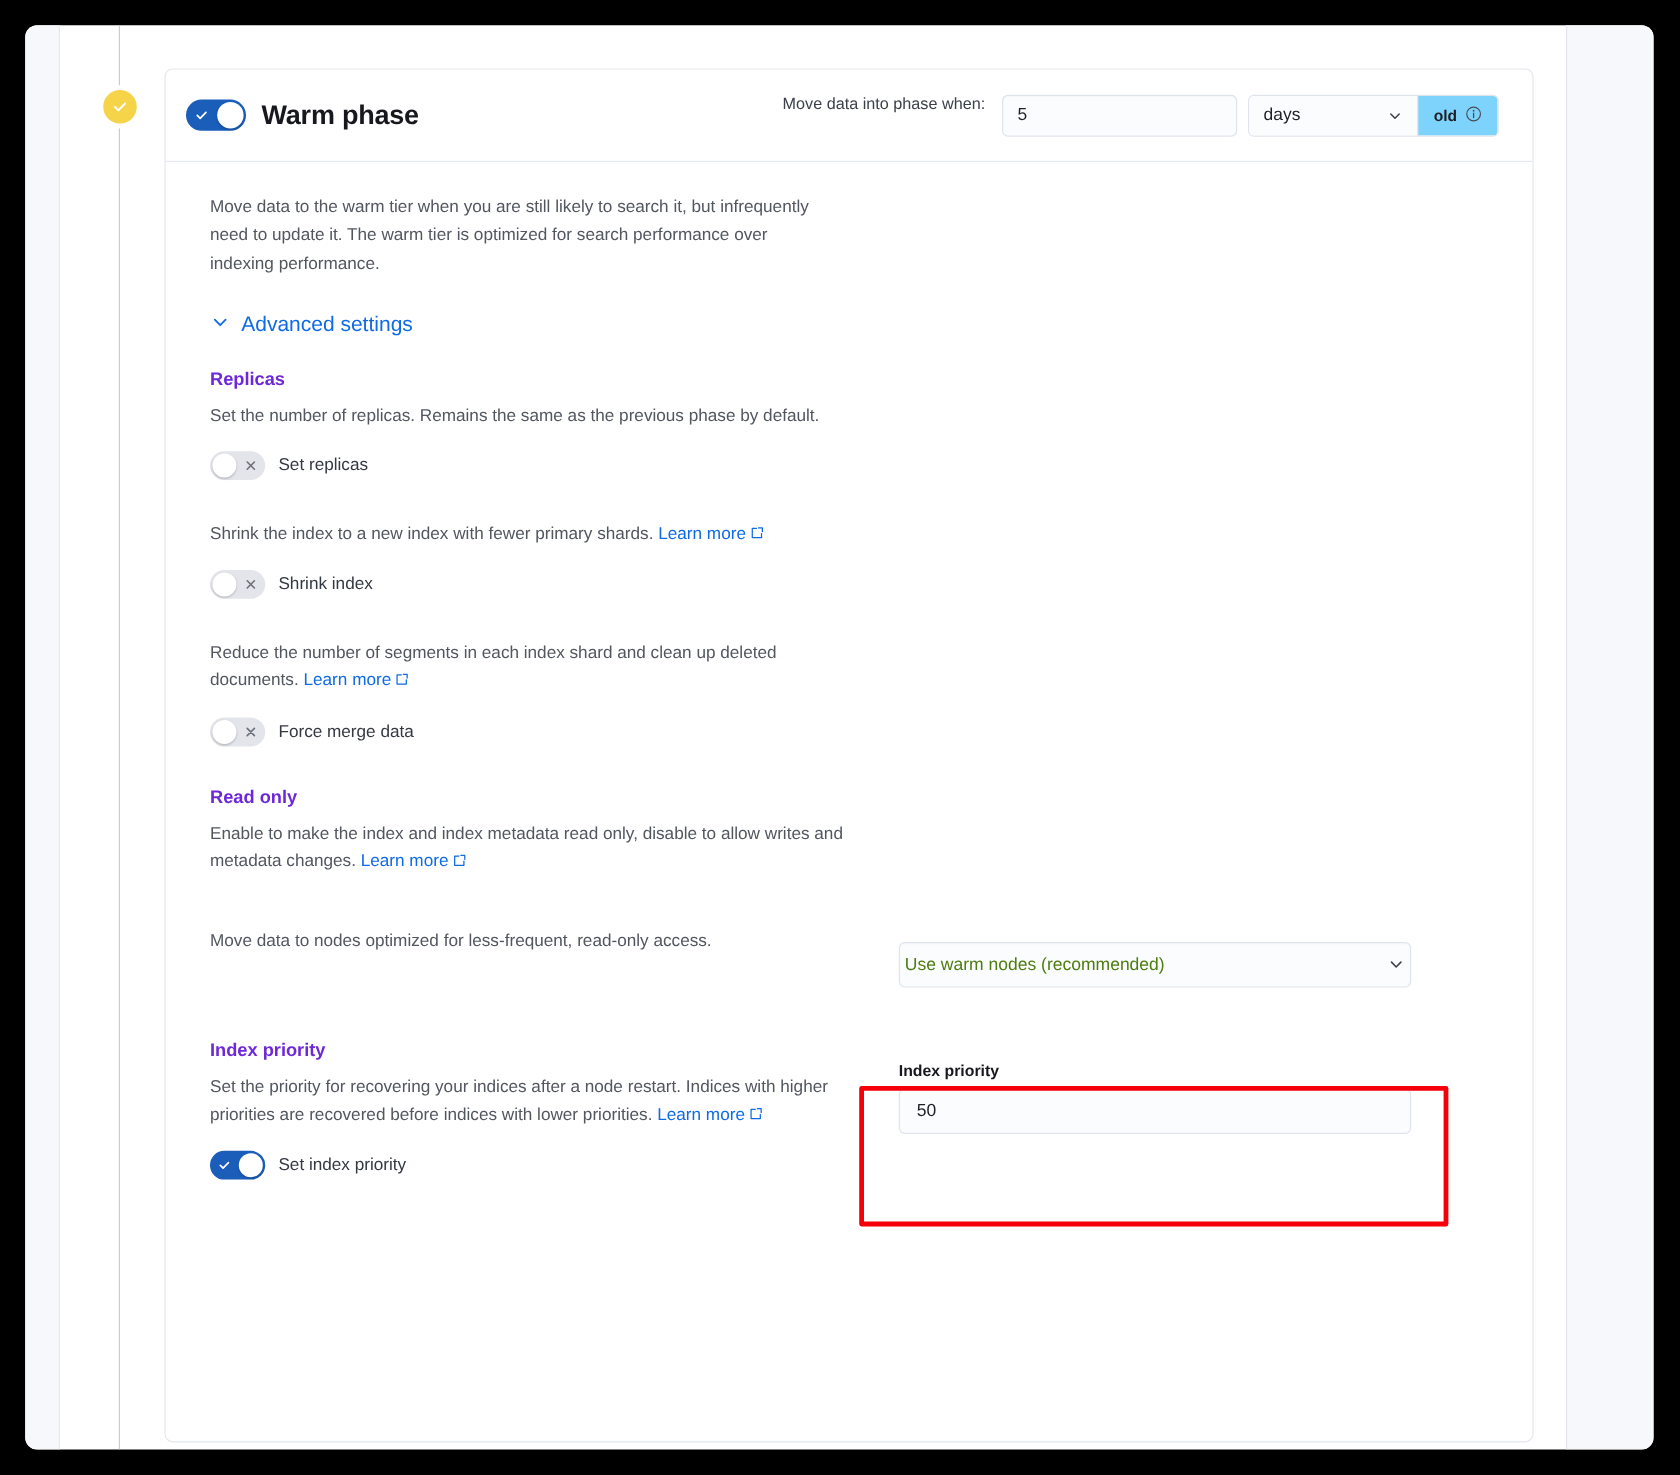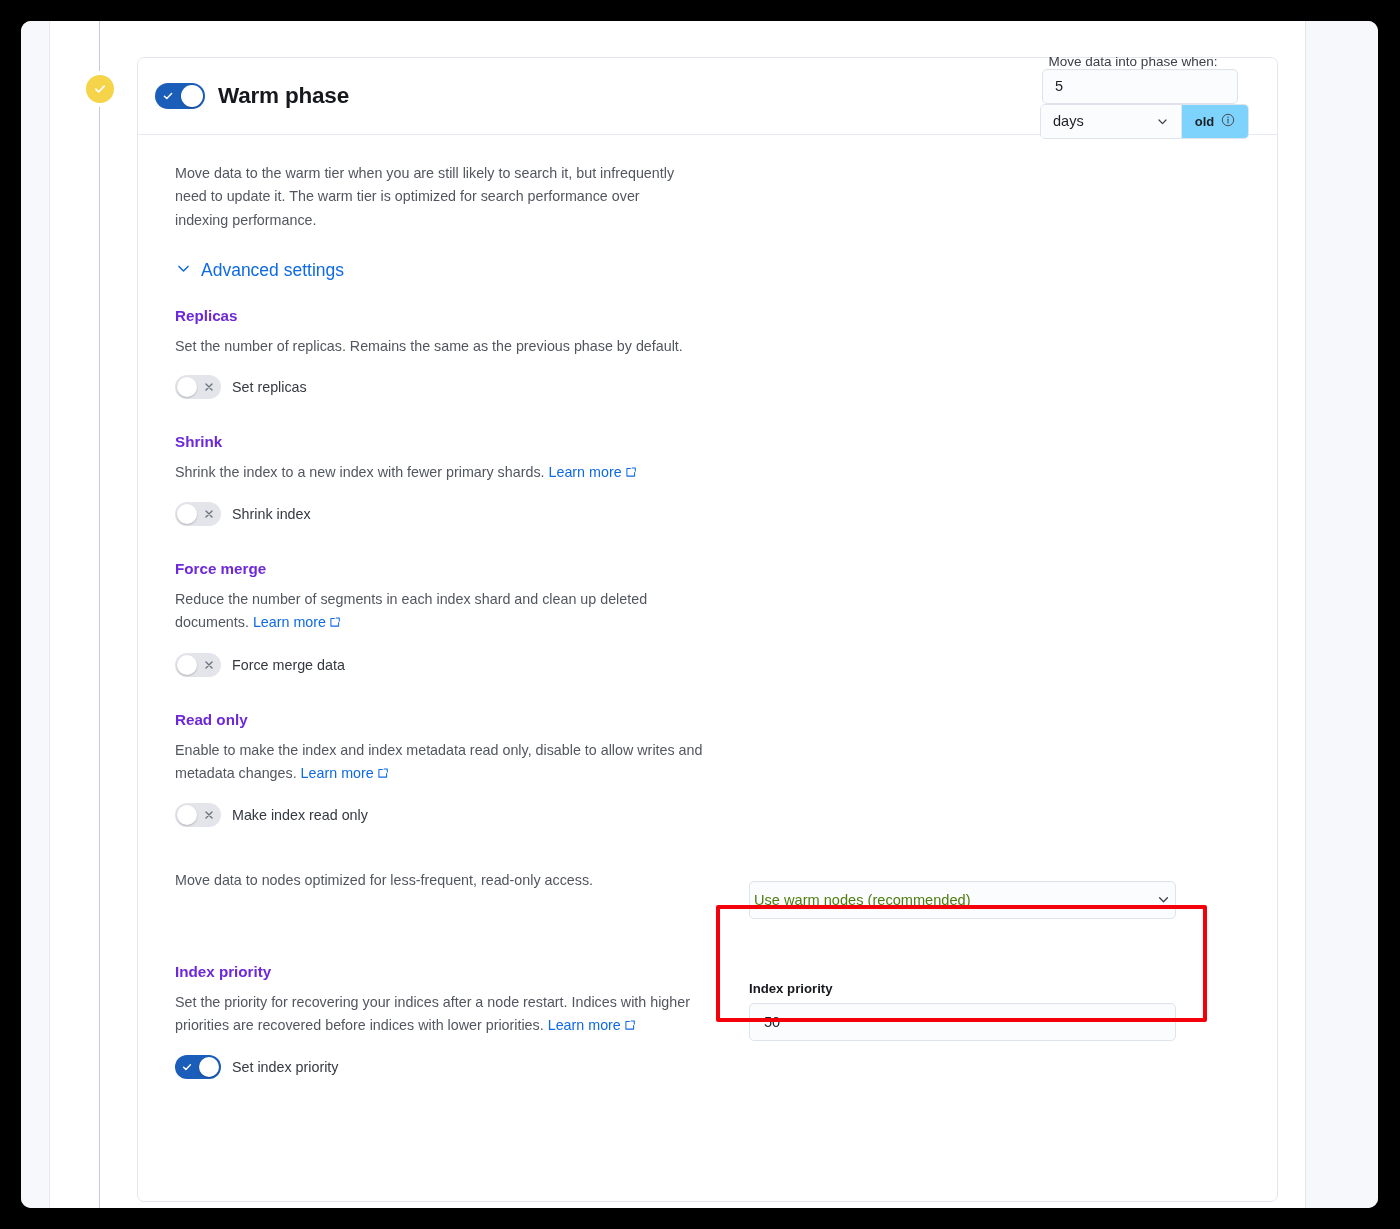--- a/index.html
+++ b/index.html
@@ -103,22 +103,21 @@
     font-size: 22.5px;
     font-weight: 700;
     color: #17181d;
     letter-spacing: -0.2px;
     margin-left: 13px;
   }
 
   .header-right {
     margin-left: auto;
     display: flex;
-    align-items: center;
-    flex-direction: column;
+    align-items: flex-start;
   }
 
   .header-label {
     font-size: 13.5px;
     color: #3c4049;
     margin-right: 14px;
   }
 
   .num-input {
     width: 196px;
@@ -422,21 +421,20 @@
               <span class="switch-label">Set replicas</span>
             </div>
           </div>
           <div class="setting-right"></div>
         </div>
 
         <div class="spacer-sm"></div>
 
         <div class="setting">
           <div class="setting-left">
-            <div class="sec-title">Shrink</div>
             <div class="sec-desc">
               <span>Shrink the index to a new index with fewer primary shards.</span>
               <a class="learn-more" href="#"><span>Learn more</span><span class="ext-icon">
                 <svg width="12" height="12" viewBox="0 0 12 12">
                   <path d="M9.6 6.6 L9.6 10.1 L1.9 10.1 L1.9 2.4 L5.4 2.4" fill="none" stroke="#0f6ae5" stroke-width="1.05" stroke-linecap="round" stroke-linejoin="round"></path>
                   <path d="M7.1 1.9 L10.3 1.9 L10.3 5.1" fill="none" stroke="#0f6ae5" stroke-width="1.05" stroke-linecap="round" stroke-linejoin="round"></path>
                 </svg>
               </span></a>
             </div>
             <div class="switch-row">
@@ -451,21 +449,20 @@
               <span class="switch-label">Shrink index</span>
             </div>
           </div>
           <div class="setting-right"></div>
         </div>
 
         <div class="spacer-sm"></div>
 
         <div class="setting">
           <div class="setting-left">
-            <div class="sec-title">Force merge</div>
             <div class="sec-desc">
               <span>Reduce the number of segments in each index shard and clean up deleted documents.</span>
               <a class="learn-more" href="#"><span>Learn more</span><span class="ext-icon">
                 <svg width="12" height="12" viewBox="0 0 12 12">
                   <path d="M9.6 6.6 L9.6 10.1 L1.9 10.1 L1.9 2.4 L5.4 2.4" fill="none" stroke="#0f6ae5" stroke-width="1.05" stroke-linecap="round" stroke-linejoin="round"></path>
                   <path d="M7.1 1.9 L10.3 1.9 L10.3 5.1" fill="none" stroke="#0f6ae5" stroke-width="1.05" stroke-linecap="round" stroke-linejoin="round"></path>
                 </svg>
               </span></a>
             </div>
             <div class="switch-row">
@@ -490,31 +487,20 @@
             <div class="sec-title">Read only</div>
             <div class="sec-desc">
               <span>Enable to make the index and index metadata read only, disable to allow writes and metadata changes.</span>
               <a class="learn-more" href="#"><span>Learn more</span><span class="ext-icon">
                 <svg width="12" height="12" viewBox="0 0 12 12">
                   <path d="M9.6 6.6 L9.6 10.1 L1.9 10.1 L1.9 2.4 L5.4 2.4" fill="none" stroke="#0f6ae5" stroke-width="1.05" stroke-linecap="round" stroke-linejoin="round"></path>
                   <path d="M7.1 1.9 L10.3 1.9 L10.3 5.1" fill="none" stroke="#0f6ae5" stroke-width="1.05" stroke-linecap="round" stroke-linejoin="round"></path>
                 </svg>
               </span></a>
             </div>
-            <div class="switch-row">
-              <div class="sw off">
-                <span class="mark">
-                  <svg width="12" height="12" viewBox="0 0 12 12">
-                    <path d="M3 3 L9 9 M9 3 L3 9" fill="none" stroke="#6b7079" stroke-width="1.35" stroke-linecap="round"></path>
-                  </svg>
-                </span>
-                <span class="knob"></span>
-              </div>
-              <span class="switch-label">Make index read only</span>
-            </div>
           </div>
           <div class="setting-right"></div>
         </div>
 
         <div class="spacer-sm" style="height:42px"></div>
 
         <div class="setting">
           <div class="setting-left">
             <div class="sec-desc">Move data to nodes optimized for less-frequent, read-only access.</div>
           </div>

